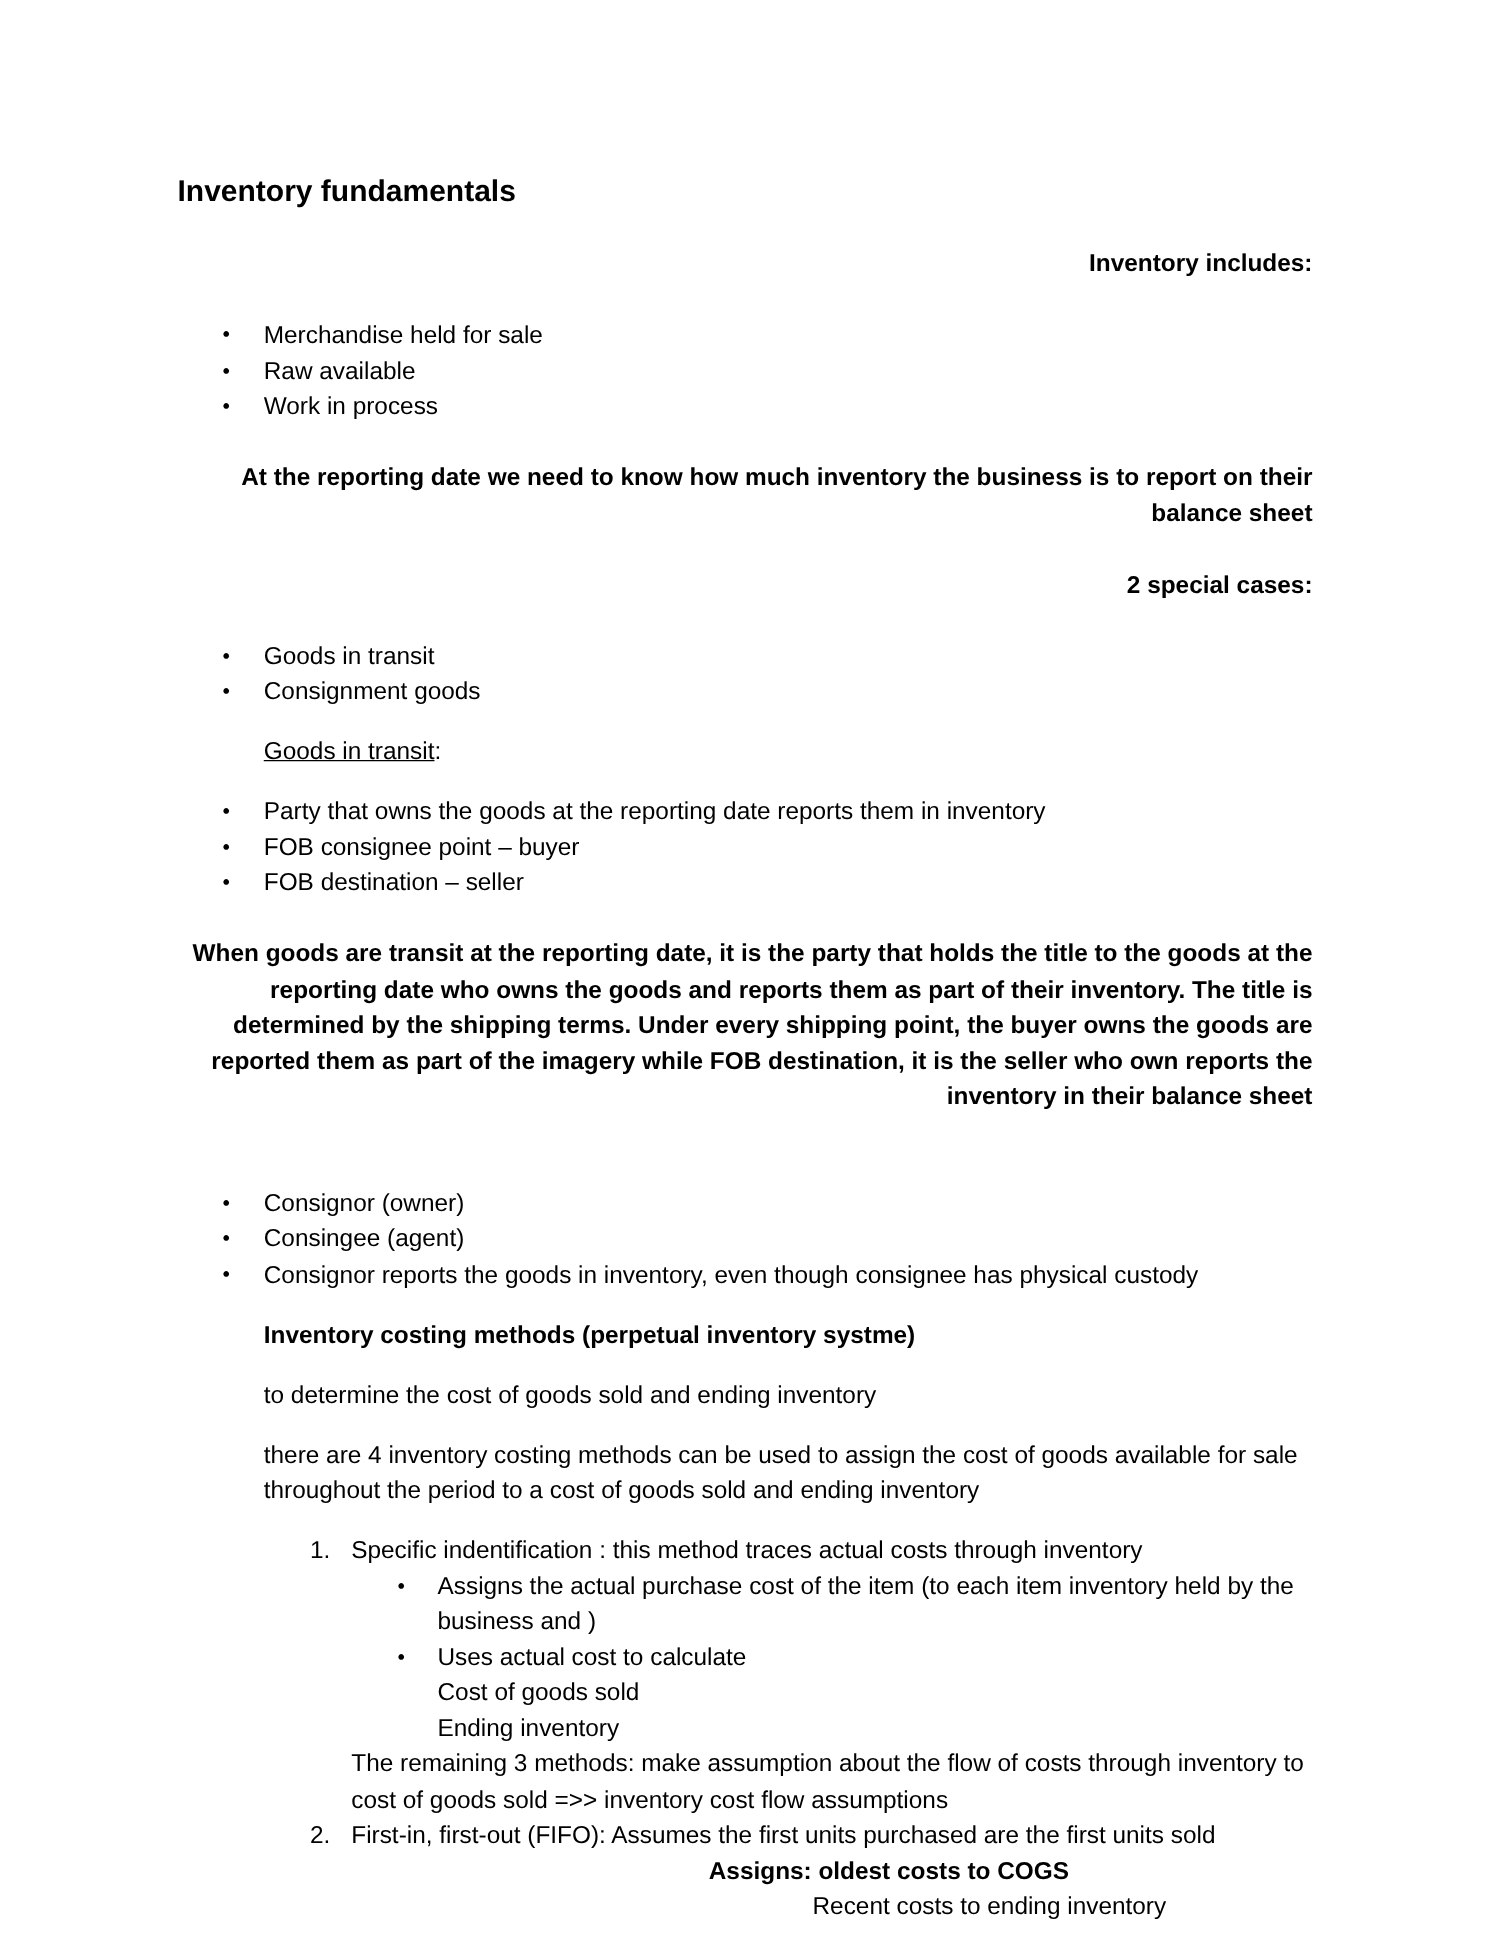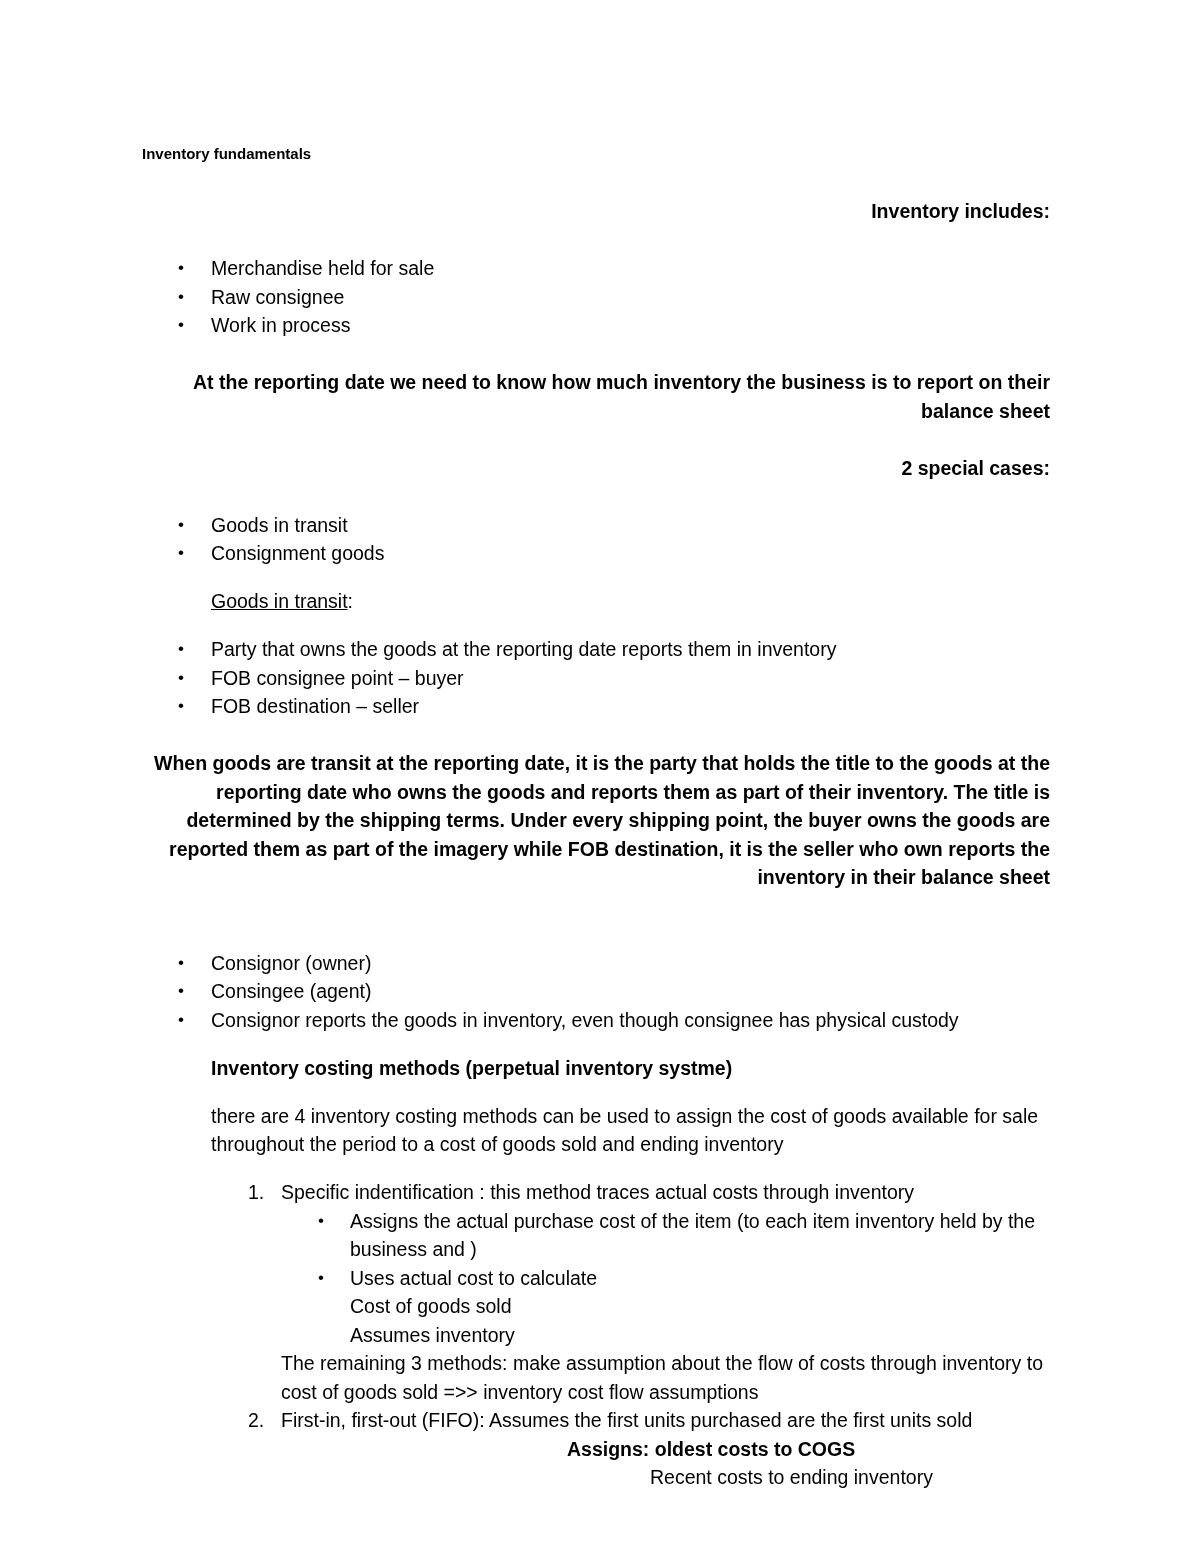--- a/index.html
+++ b/index.html
@@ -39,21 +39,21 @@
   }
 
   .spacer-para { height: 28.5px; }
 
   .bold { font-weight: bold; }
   .u-text { text-decoration: underline; }
 
   
   .doc-title {
     font-weight: bold;
-    font-size: 15px;
+    font-size: 24px;
     line-height: 28.5px;
     margin: 0;
   }
 
   
   .bullet-list {
     list-style: none;
     margin: 0;
     padding: 0;
   }
@@ -143,21 +143,21 @@
     <p class="para">Inventory includes:</p>
     <div class="spacer-para"></div>
 
     <ul class="bullet-list">
       <li class="bullet-item">
         <span class="bullet-mark">•</span>
         <span>Merchandise held for sale</span>
       </li>
       <li class="bullet-item">
         <span class="bullet-mark">•</span>
-        <span>Raw consignee</span>
+        <span>Raw available</span>
       </li>
       <li class="bullet-item">
         <span class="bullet-mark">•</span>
         <span>Work in process</span>
       </li>
     </ul>
     <div class="spacer-para"></div>
 
     <p class="para">At the reporting date we need to know how much inventory the business is to report on their balance sheet</p>
     <div class="spacer-para"></div>
@@ -208,39 +208,40 @@
         <span class="bullet-mark">•</span>
         <span>Consingee (agent)</span>
       </li>
       <li class="bullet-item">
         <span class="bullet-mark">•</span>
         <span>Consignor reports the goods in inventory, even though consignee has physical custody</span>
       </li>
     </ul>
 
     <p class="cont-line bold">Inventory costing methods (perpetual inventory systme)</p>
+    <p class="cont-line">to determine the cost of goods sold and ending inventory</p>
     <p class="cont-line">there are 4 inventory costing methods can be used to assign the cost of goods available for sale throughout the period to a cost of goods sold and ending inventory</p>
 
     <ol class="num-list">
 
       <li class="num-item">
         <span class="num-mark">1.</span>
         <span>Specific indentification : this method traces actual costs through inventory</span>
       </li>
 
       <div class="sub-bullet-item">
         <span class="bullet-mark">•</span>
         <span>Assigns the actual purchase cost of the item (to each item inventory held by the business and )</span>
       </div>
       <div class="sub-bullet-item">
         <span class="bullet-mark">•</span>
         <span>Uses actual cost to calculate</span>
       </div>
       <div class="sub-cont">Cost of goods sold</div>
-      <div class="sub-cont">Assumes inventory</div>
+      <div class="sub-cont">Ending inventory</div>
 
       <div class="num-cont">The remaining 3 methods: make assumption about the flow of costs through inventory to cost of goods sold =&gt;&gt; inventory cost flow assumptions</div>
 
       <li class="num-item">
         <span class="num-mark">2.</span>
         <span>First-in, first-out (FIFO): Assumes the first units purchased are the first units sold</span>
       </li>
       <div class="indent-assigns">Assigns: oldest costs to COGS</div>
       <div class="indent-recent">Recent costs to ending inventory</div>
 

